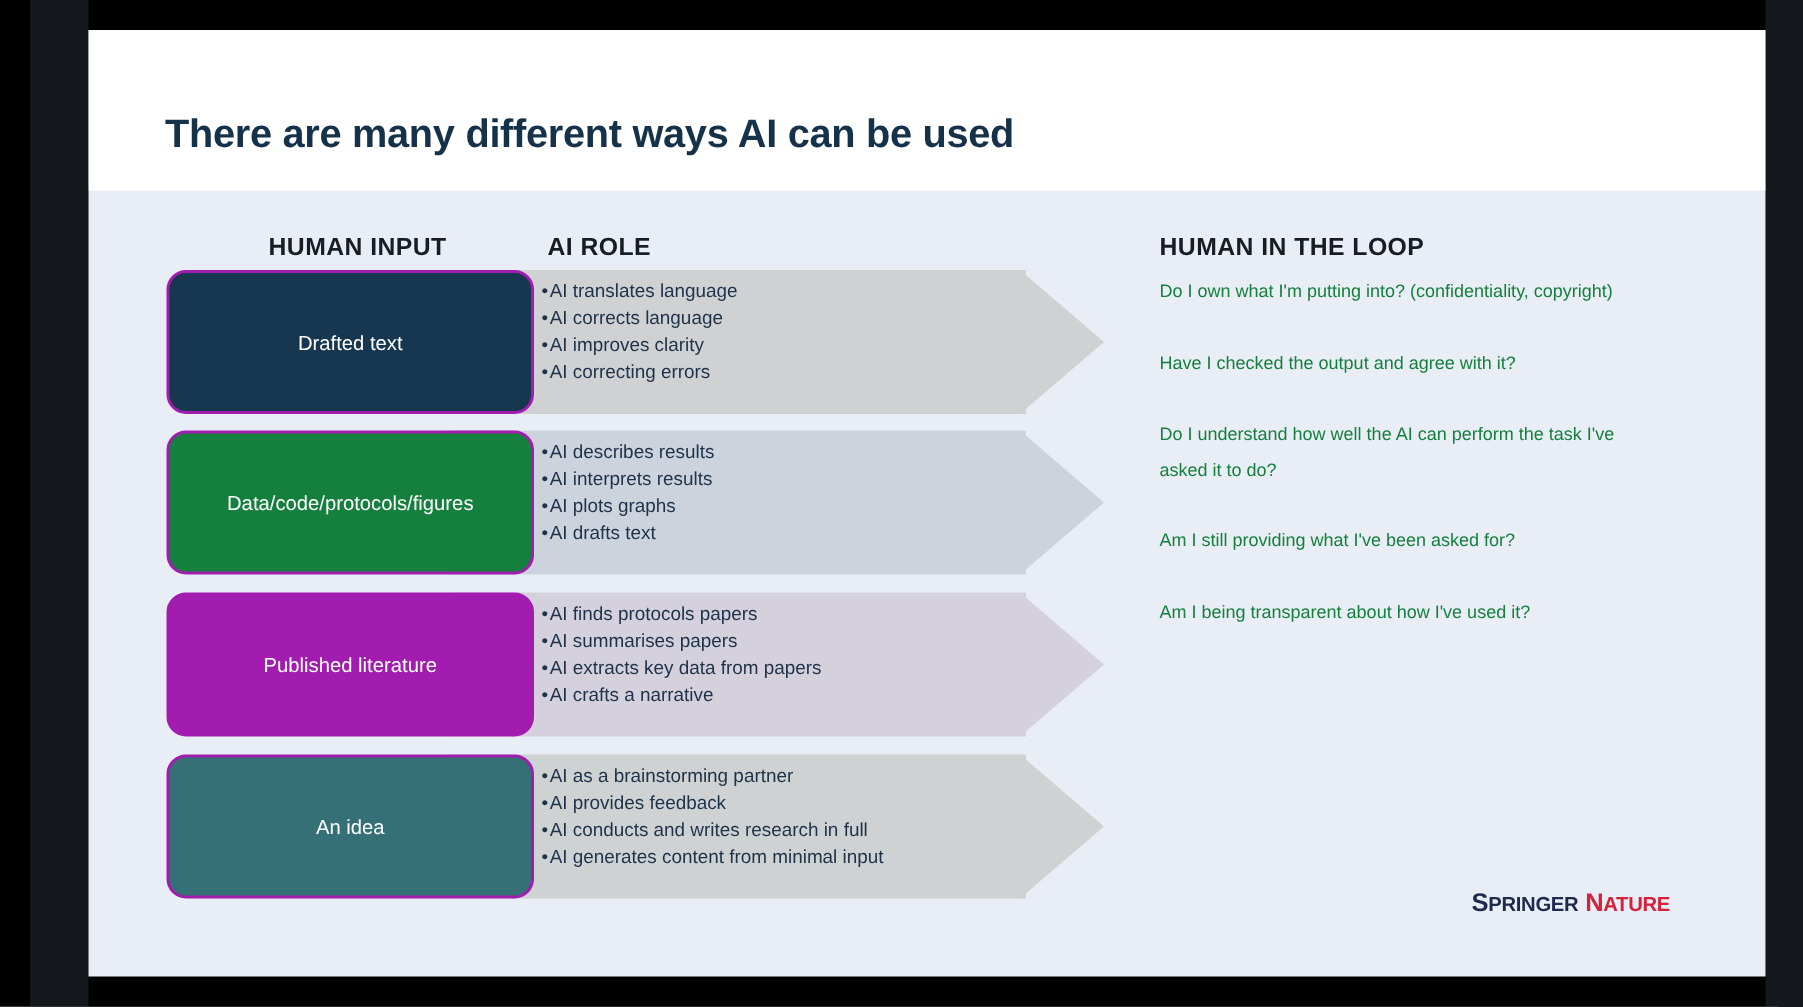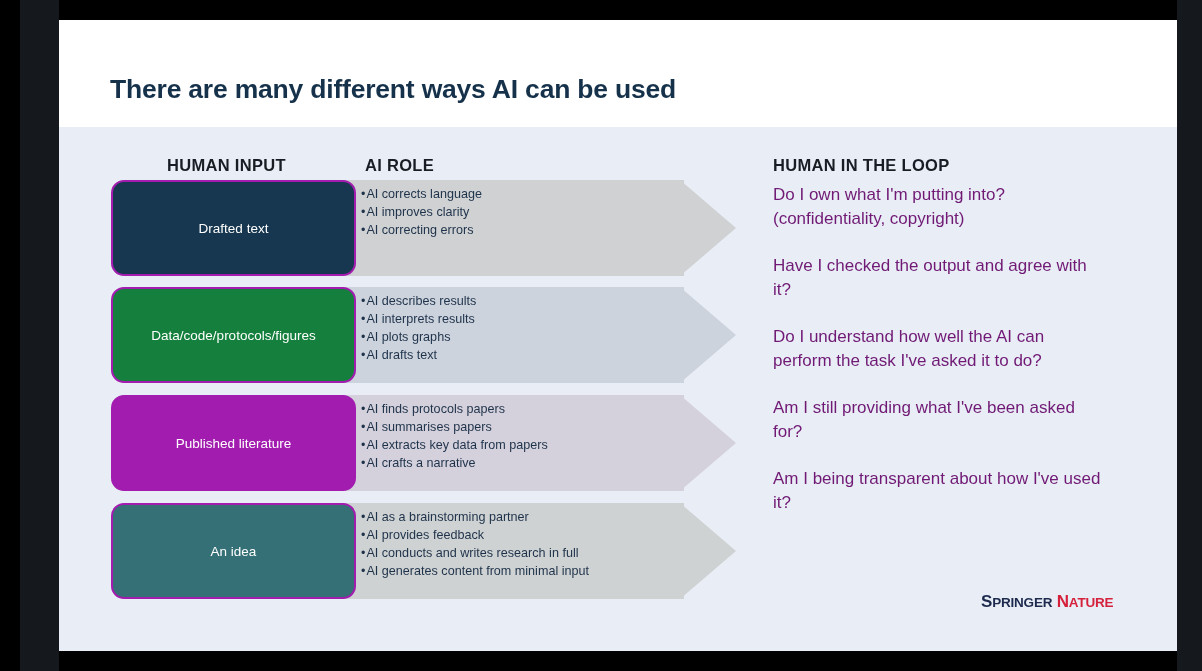--- a/index.html
+++ b/index.html
@@ -73,21 +73,21 @@
 
   
   .col-head {
     position: absolute;
     font-size: 16.5px;
     font-weight: bold;
     letter-spacing: 0.3px;
     color: #191d23;
     white-space: nowrap;
   }
-  .col-head.human-input { left: 108px; top: 136px; }
+  .col-head.human-input { left: 120px; top: 136px; }
   .col-head.ai-role     { left: 306px; top: 136px; }
   .col-head.hitl        { left: 714px; top: 136px; }
 
   
   .row {
     position: absolute;
     left: 0;
     width: 1118px;
     height: 96px;
   }
@@ -149,23 +149,23 @@
     margin-right: 1px;
   }
 
   
   .hitl-list {
     position: absolute;
     left: 714px; top: 163px;
     width: 330px;
   }
   .hitl-item {
-    font-size: 17px;
+    font-size: 12px;
     line-height: 23.5px;
-    color: #701a75;
+    color: #15803d;
     margin-bottom: 24px;
   }
 
   
   .logo {
     position: absolute;
     left: 922px; top: 572px;
     font-size: 17px;
     font-weight: bold;
     letter-spacing: -0.2px;
@@ -194,20 +194,21 @@
     <div class="col-head ai-role">AI ROLE</div>
     <div class="col-head hitl">HUMAN IN THE LOOP</div>
 
     <div class="row row-1">
       <div class="arrow-body" style="background-color: rgb(207, 209, 211);"></div>
       <div class="arrow-head" style="background-color: rgb(207, 209, 211);"></div>
       <div class="chip" style="background-color: rgb(22, 55, 79);">
         <span class="chip-label">Drafted text</span>
       </div>
       <ul class="bullets">
+        <li>AI translates language</li>
         <li>AI corrects language</li>
         <li>AI improves clarity</li>
         <li>AI correcting errors</li>
       </ul>
     </div>
 
     <div class="row row-2">
       <div class="arrow-body" style="background-color: rgb(205, 211, 221);"></div>
       <div class="arrow-head" style="background-color: rgb(205, 211, 221);"></div>
       <div class="chip" style="background-color: #15803d;">

